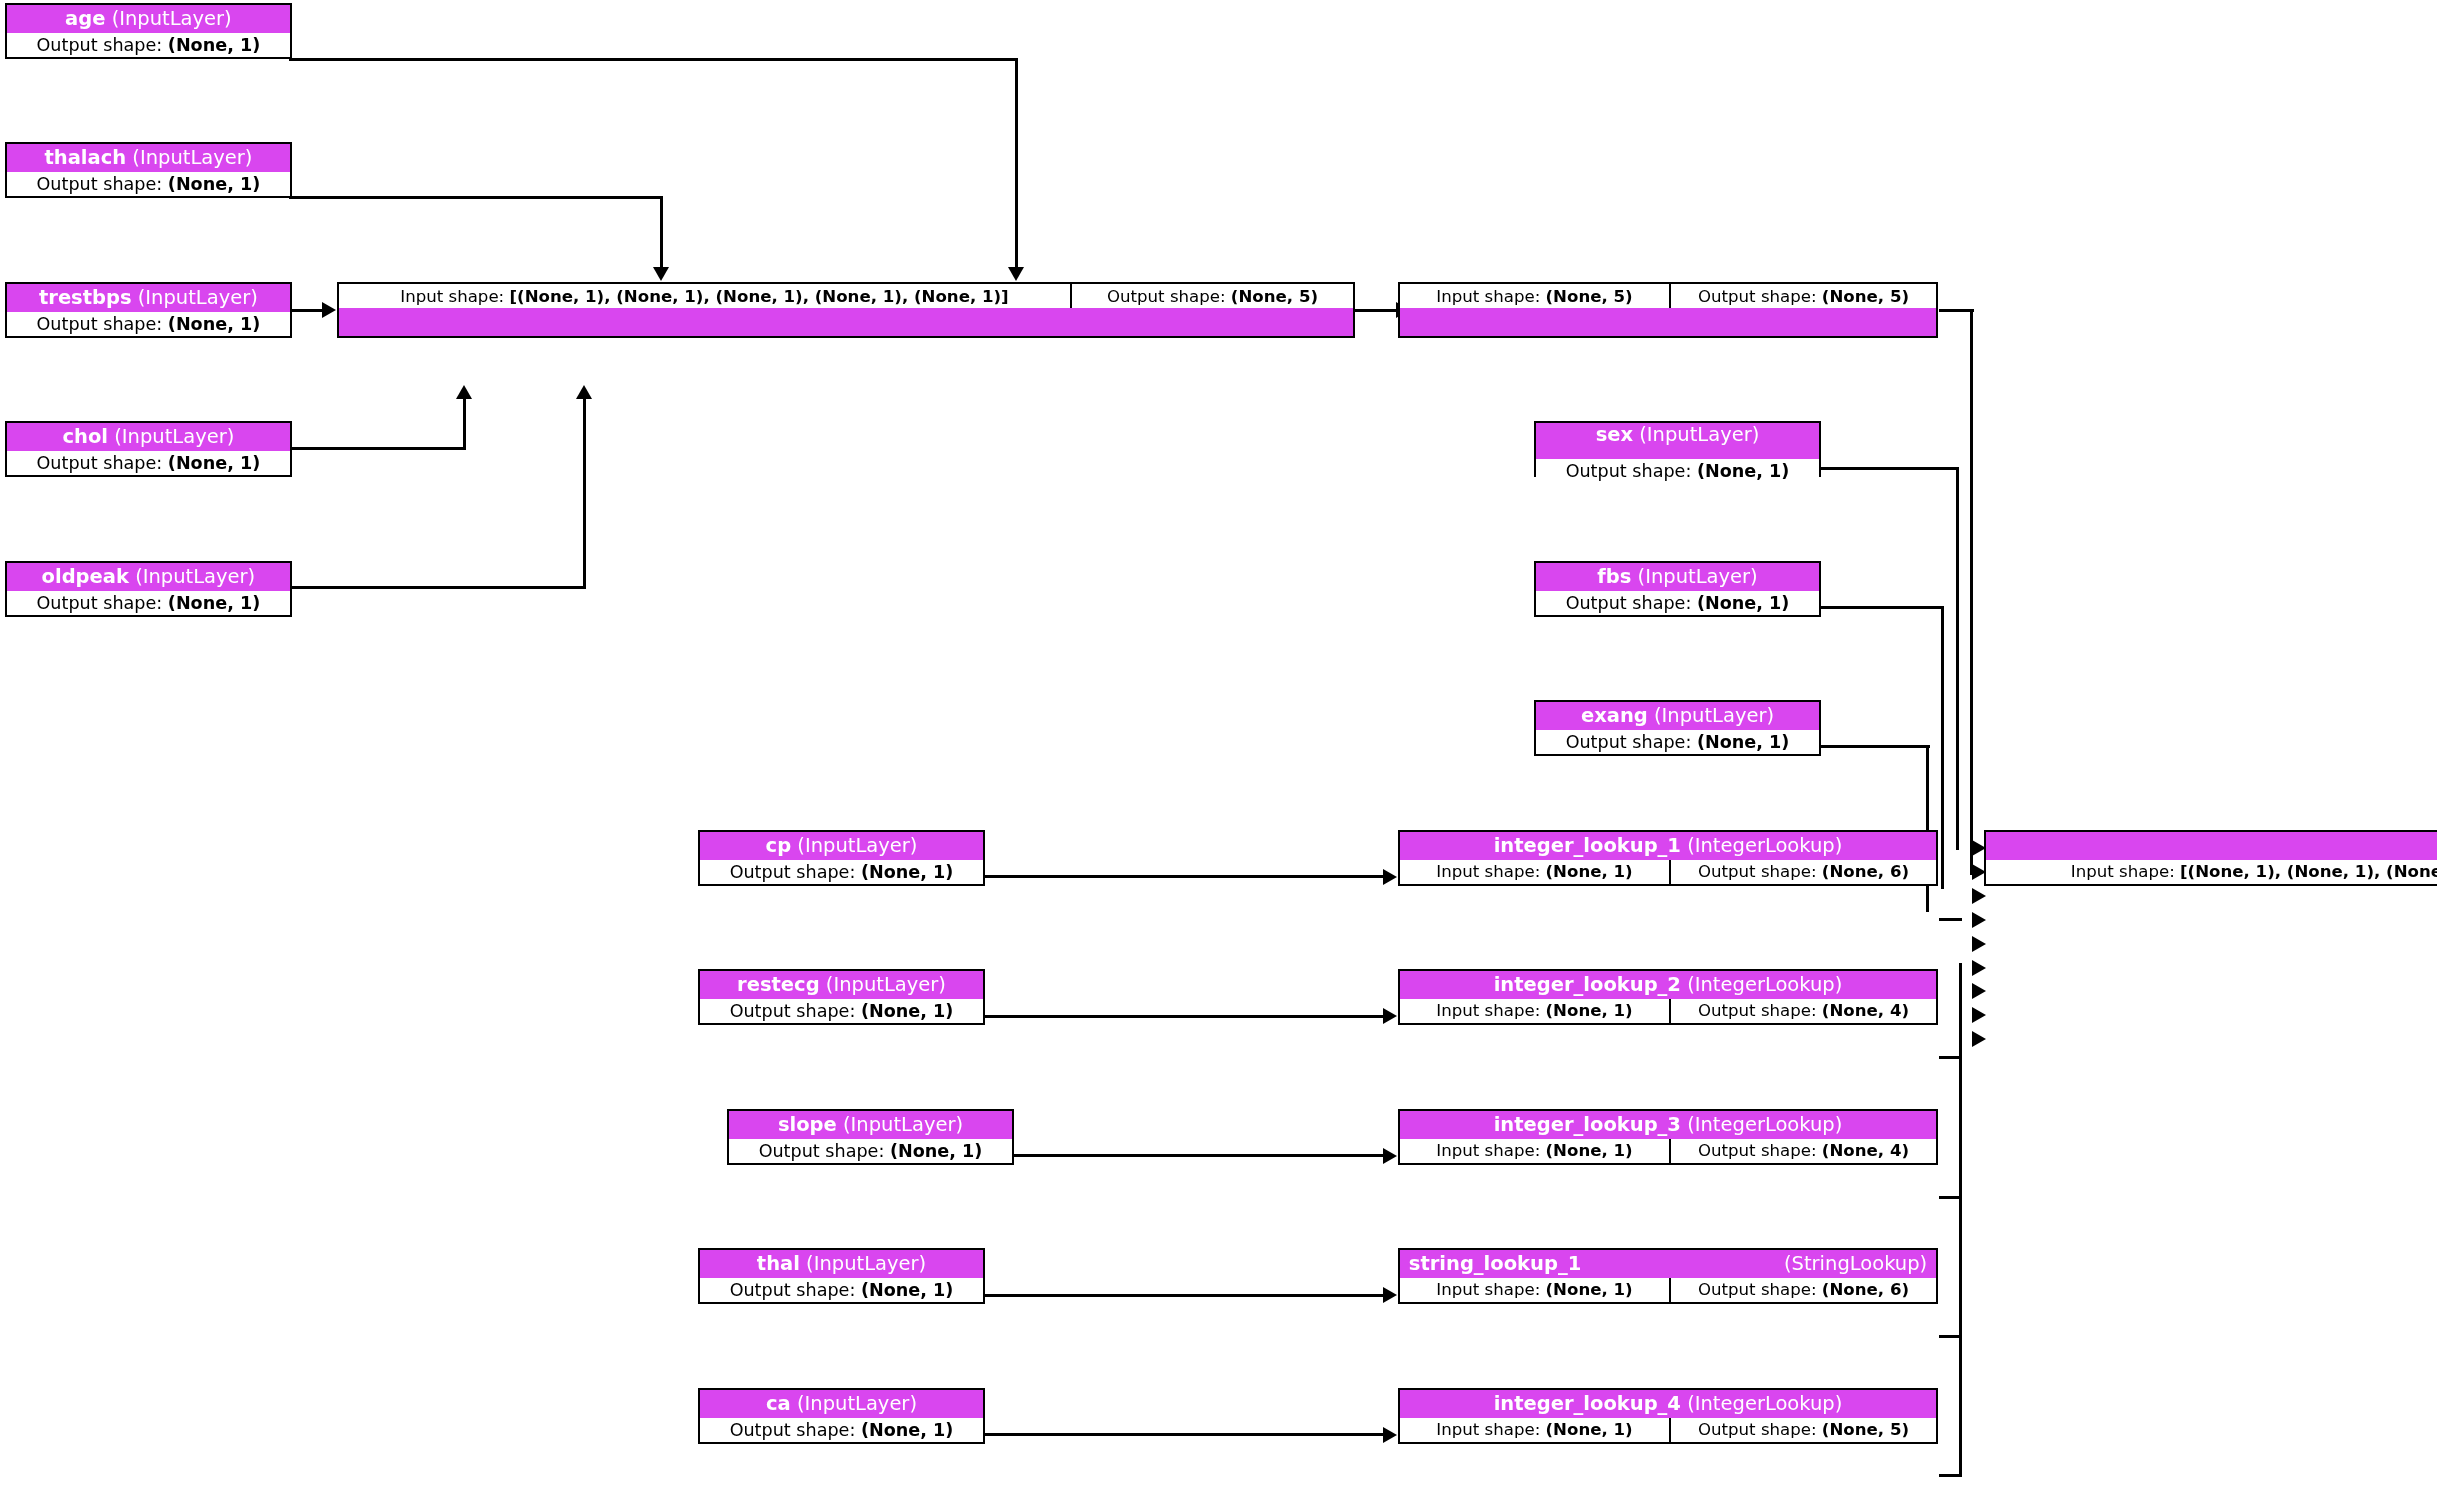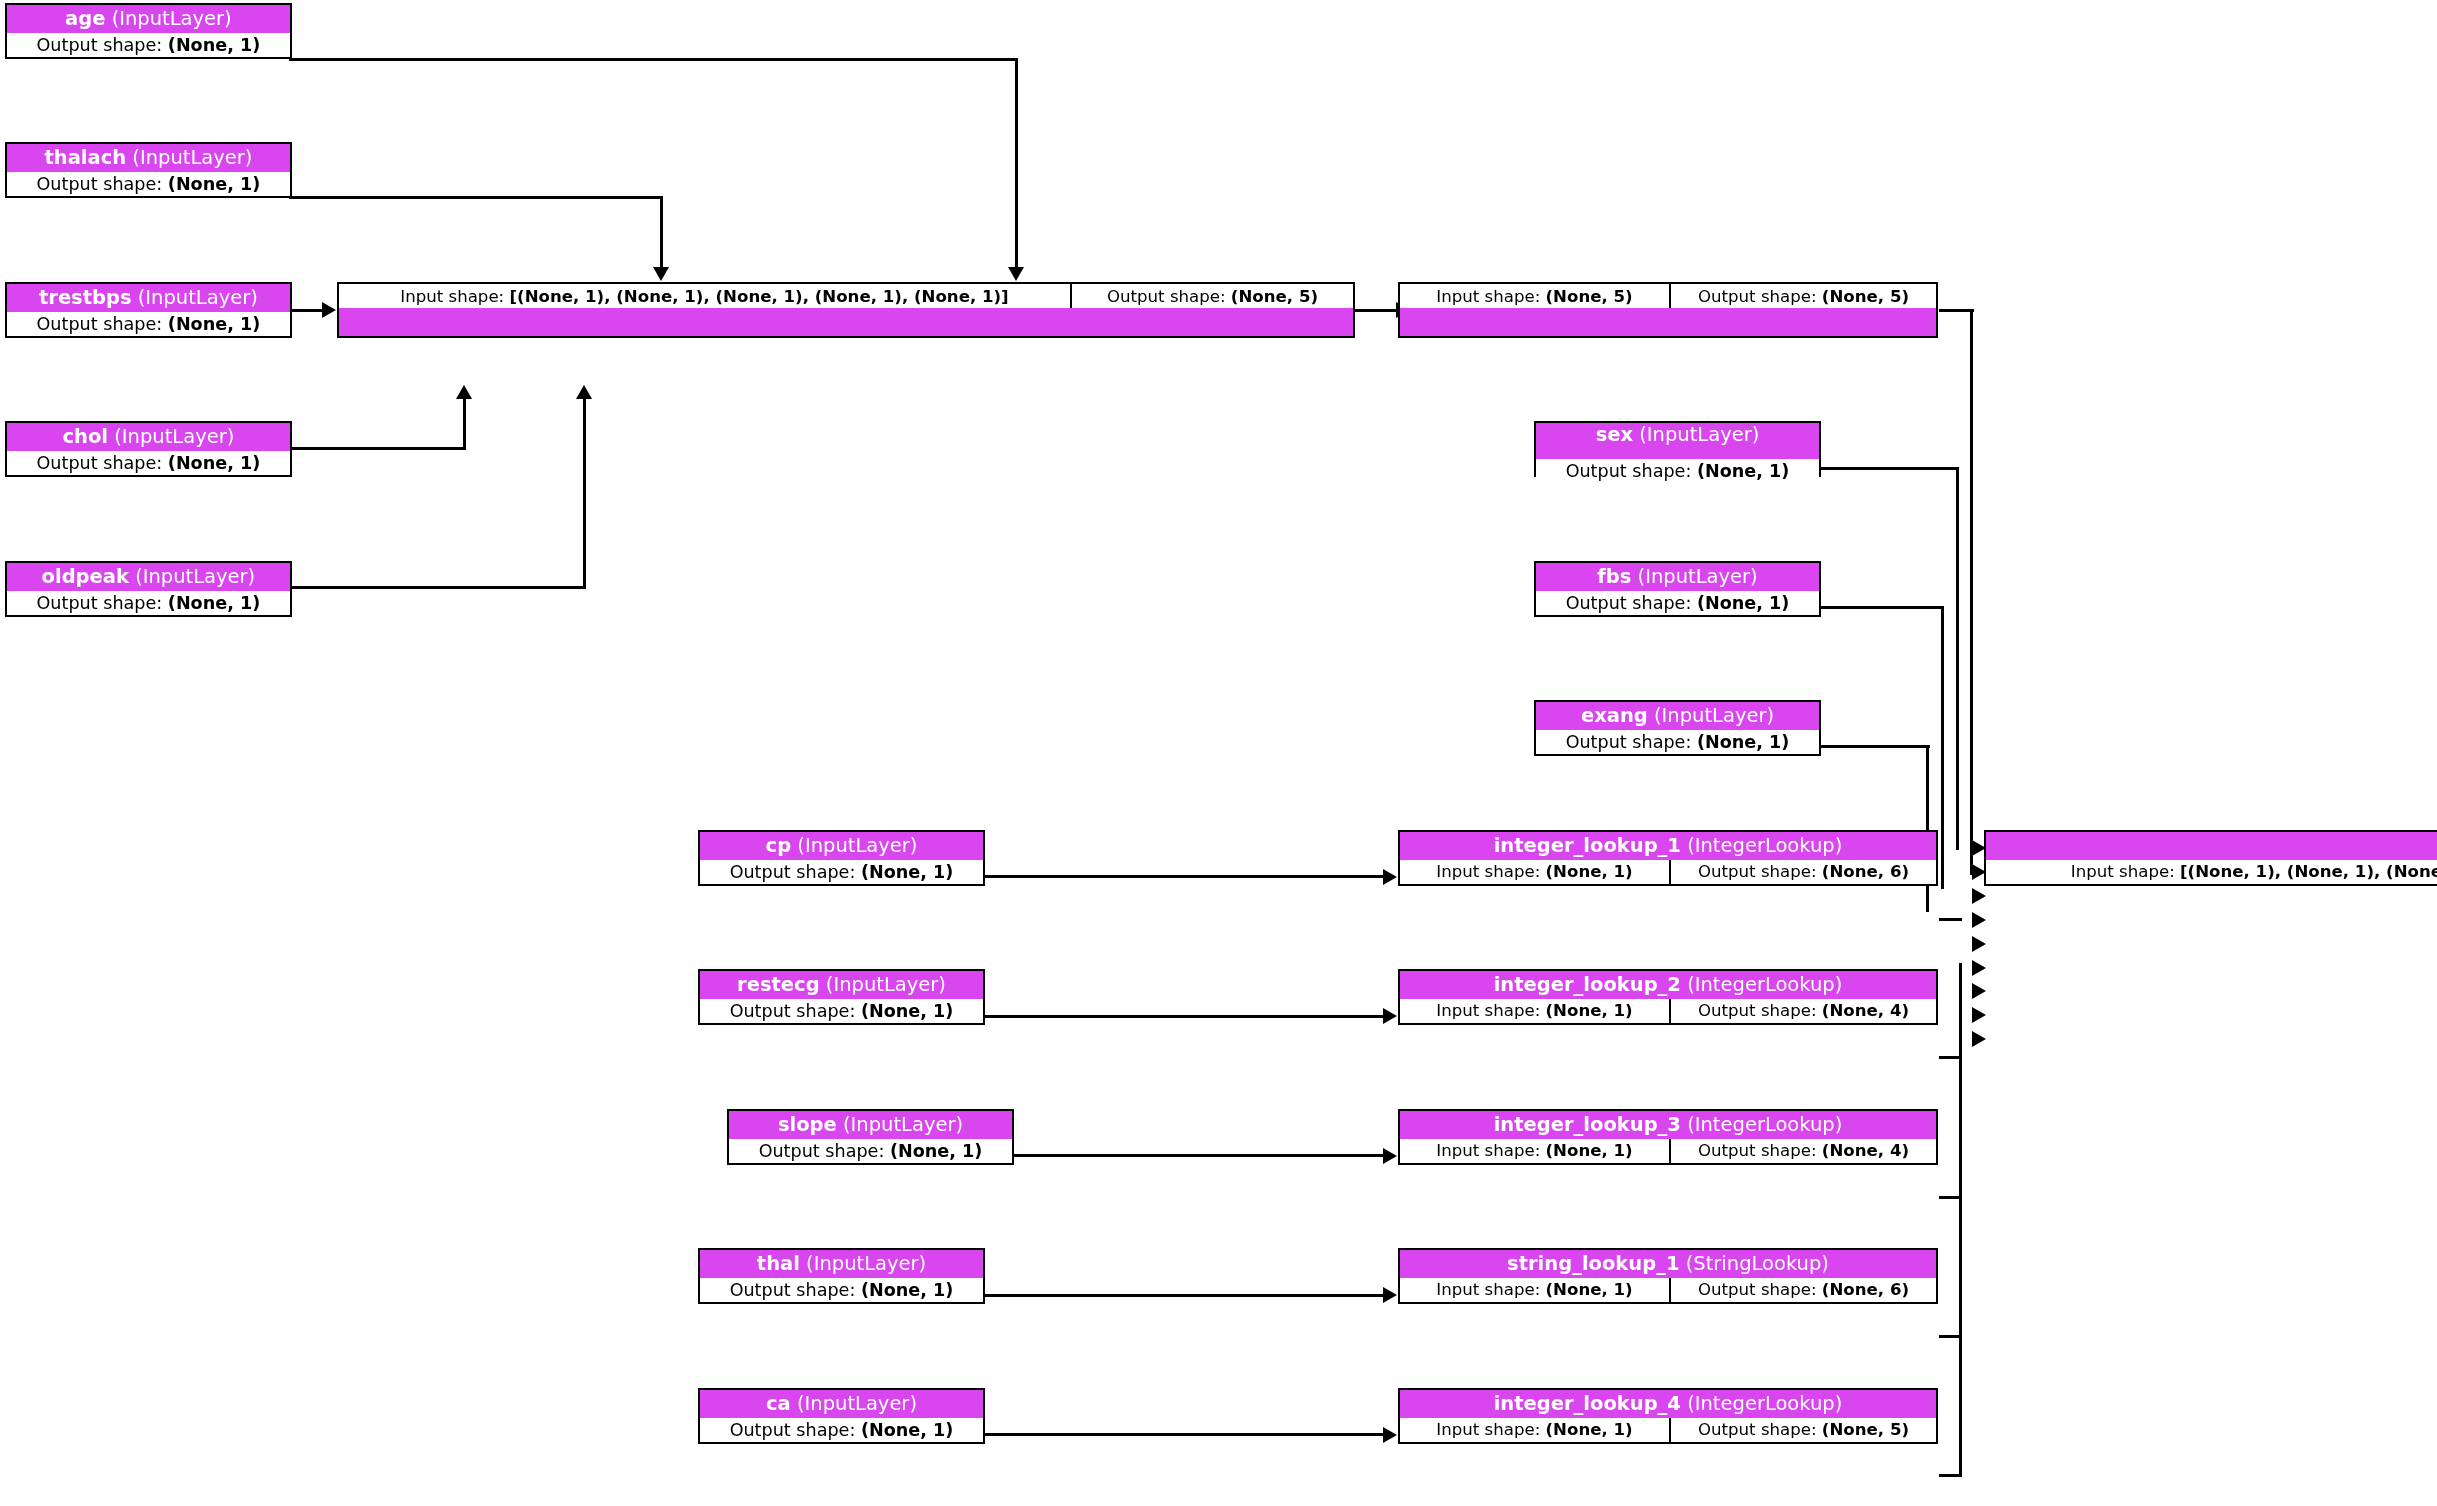--- a/index.html
+++ b/index.html
@@ -361,21 +361,21 @@
       <div class="cell" style="width:269px;">
         <span>Input shape:</span>&nbsp;<b>(None, 1)</b>
       </div>
       <div class="cell" style="flex:1;">
         <span>Output shape:</span>&nbsp;<b>(None, 4)</b>
       </div>
     </div>
   </div>
 
   <div class="node n-proc" style="left:1398px; top:1248px; width:540px; height:56px;">
-    <div class="title" style="height:28px;">
+    <div class="title" style="height:28px;justify-content:space-between;">
       <b>string_lookup_1</b>&nbsp;<i>(StringLookup)</i>
     </div>
     <div class="shelf" style="height:24.4px;">
       <div class="cell" style="width:269px;">
         <span>Input shape:</span>&nbsp;<b>(None, 1)</b>
       </div>
       <div class="cell" style="flex:1;">
         <span>Output shape:</span>&nbsp;<b>(None, 6)</b>
       </div>
     </div>

